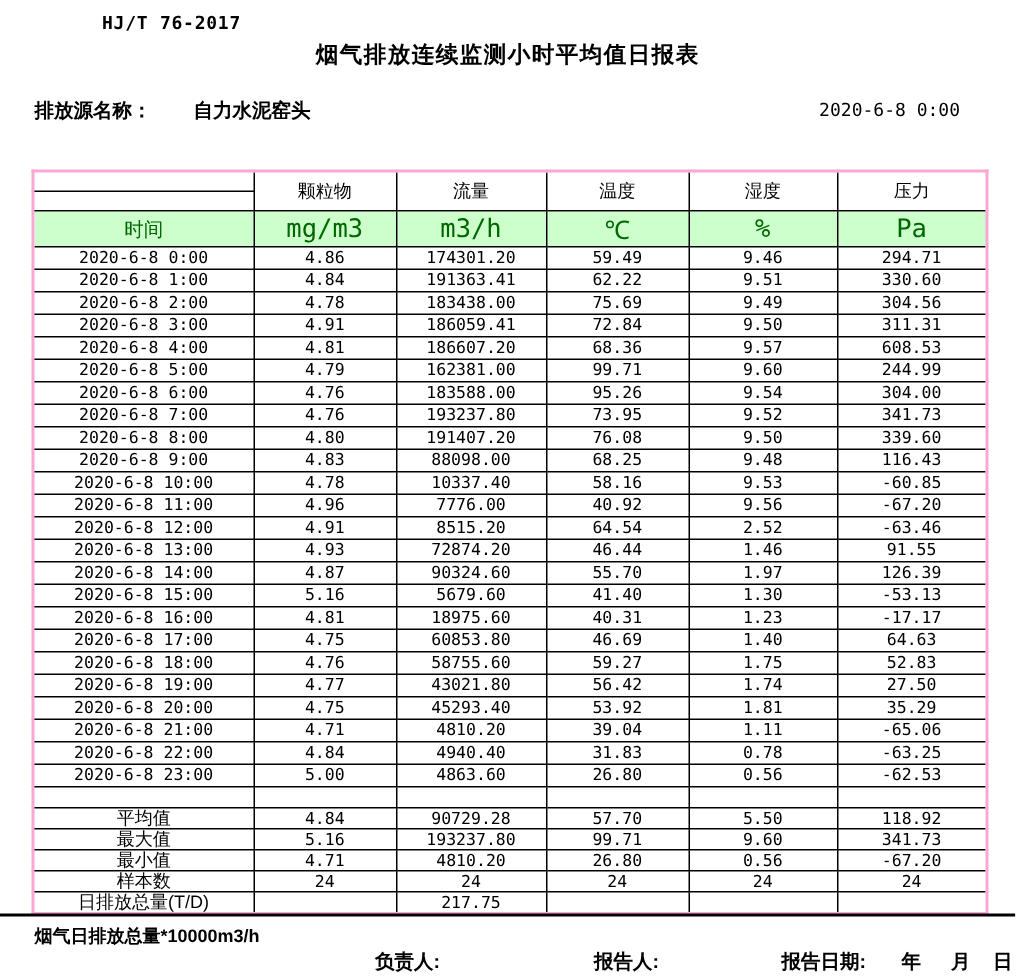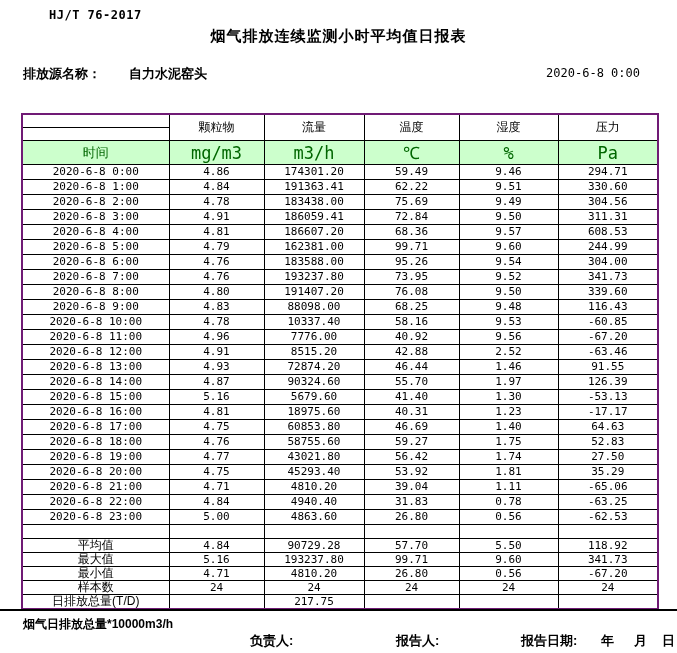--- a/index.html
+++ b/index.html
@@ -1,38 +1,38 @@
 <!DOCTYPE html>
 <html style="--header-bg: #ccffcc; --header-text: #006600;"><head>
 <meta charset="utf-8">
 <style>
   html,body { margin:0; padding:0; background:#fff; }
   .page {
     position:relative; width:677px; height:653px; background:#ffffff;
     font-family:"Liberation Sans", sans-serif; color:#000; overflow:hidden;
   }
   .std-code {
-    position:absolute; left:9px; top:8px;
+    position:absolute; left:28px; top:8px;
     font-family:"DejaVu Sans Mono", monospace;
     font-size:12px; font-weight:bold; letter-spacing:0.5px;padding-left:40px;
   }
   .title {
     position:absolute; left:0; top:27px; width:100%;
     text-align:center; font-size:15px; font-weight:bold; letter-spacing:1px;
   }
   .source-line { position:absolute; left:23px; top:65px; font-size:13px; font-weight:bold; }
   .source-line .src-name { margin-left:28px;text-align:center; }
   .datetime {
     position:absolute; right:37px; top:66px; font-size:12px;
     font-family:"DejaVu Sans Mono", monospace;
   }
   table.report {
     position:absolute; left:21px; top:113px; width:636px;
     border-collapse:collapse; table-layout:fixed;
-    border:2px solid #701a75;
+    border:2px solid #f9a8d4;
   }
   .report td {
     border:1px solid #000; padding:0; text-align:center;
     overflow:hidden; white-space:nowrap;
   }
   .hrow1 td { height:12px; }
   .hrow2 td { height:12px; }
   .pname { font-size:12px; vertical-align:middle; }
   .unit-row td {
     height:17px; background:var(--header-bg,#ccffcc); color:var(--header-text,#006600);margin-top:20px;
@@ -194,21 +194,21 @@
           <td class="num">4.96</td>
           <td class="num">7776.00</td>
           <td class="num">40.92</td>
           <td class="num">9.56</td>
           <td class="num">-67.20</td>
         </tr>
         <tr class="drow">
           <td class="time">2020-6-8 12:00</td>
           <td class="num">4.91</td>
           <td class="num">8515.20</td>
-          <td class="num">42.88</td>
+          <td class="num">64.54</td>
           <td class="num">2.52</td>
           <td class="num">-63.46</td>
         </tr>
         <tr class="drow">
           <td class="time">2020-6-8 13:00</td>
           <td class="num">4.93</td>
           <td class="num">72874.20</td>
           <td class="num">46.44</td>
           <td class="num">1.46</td>
           <td class="num">91.55</td>

